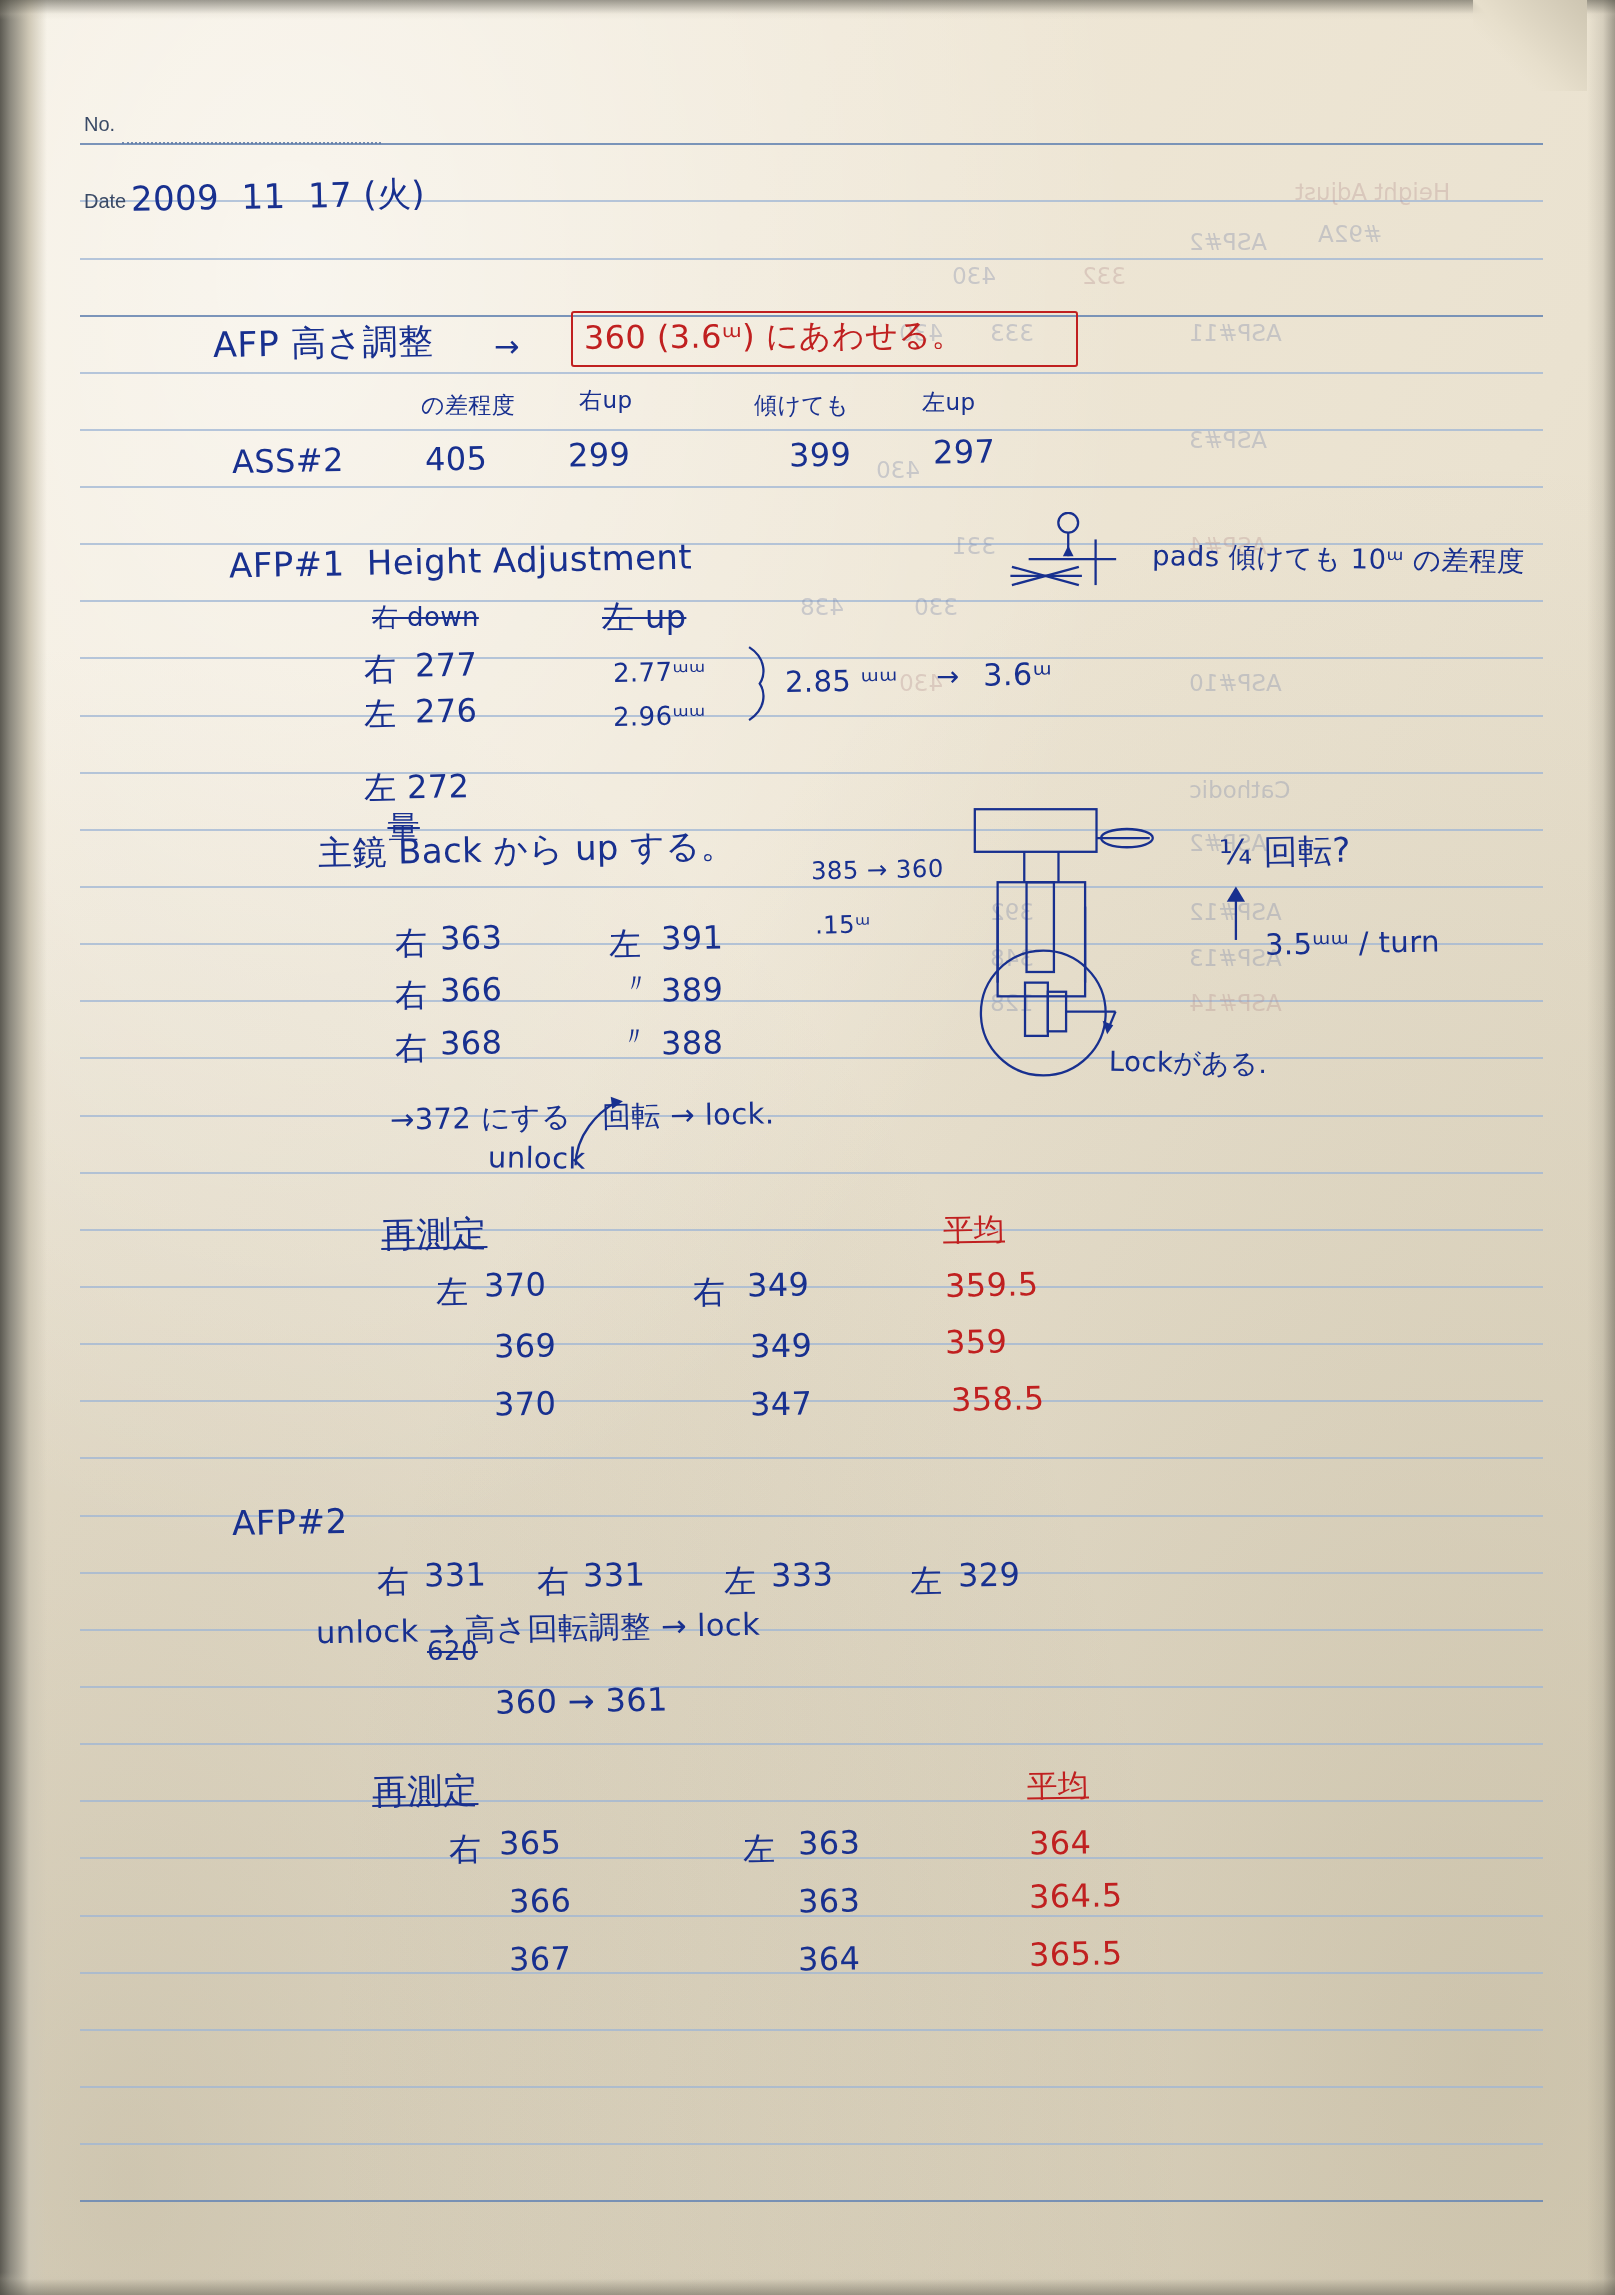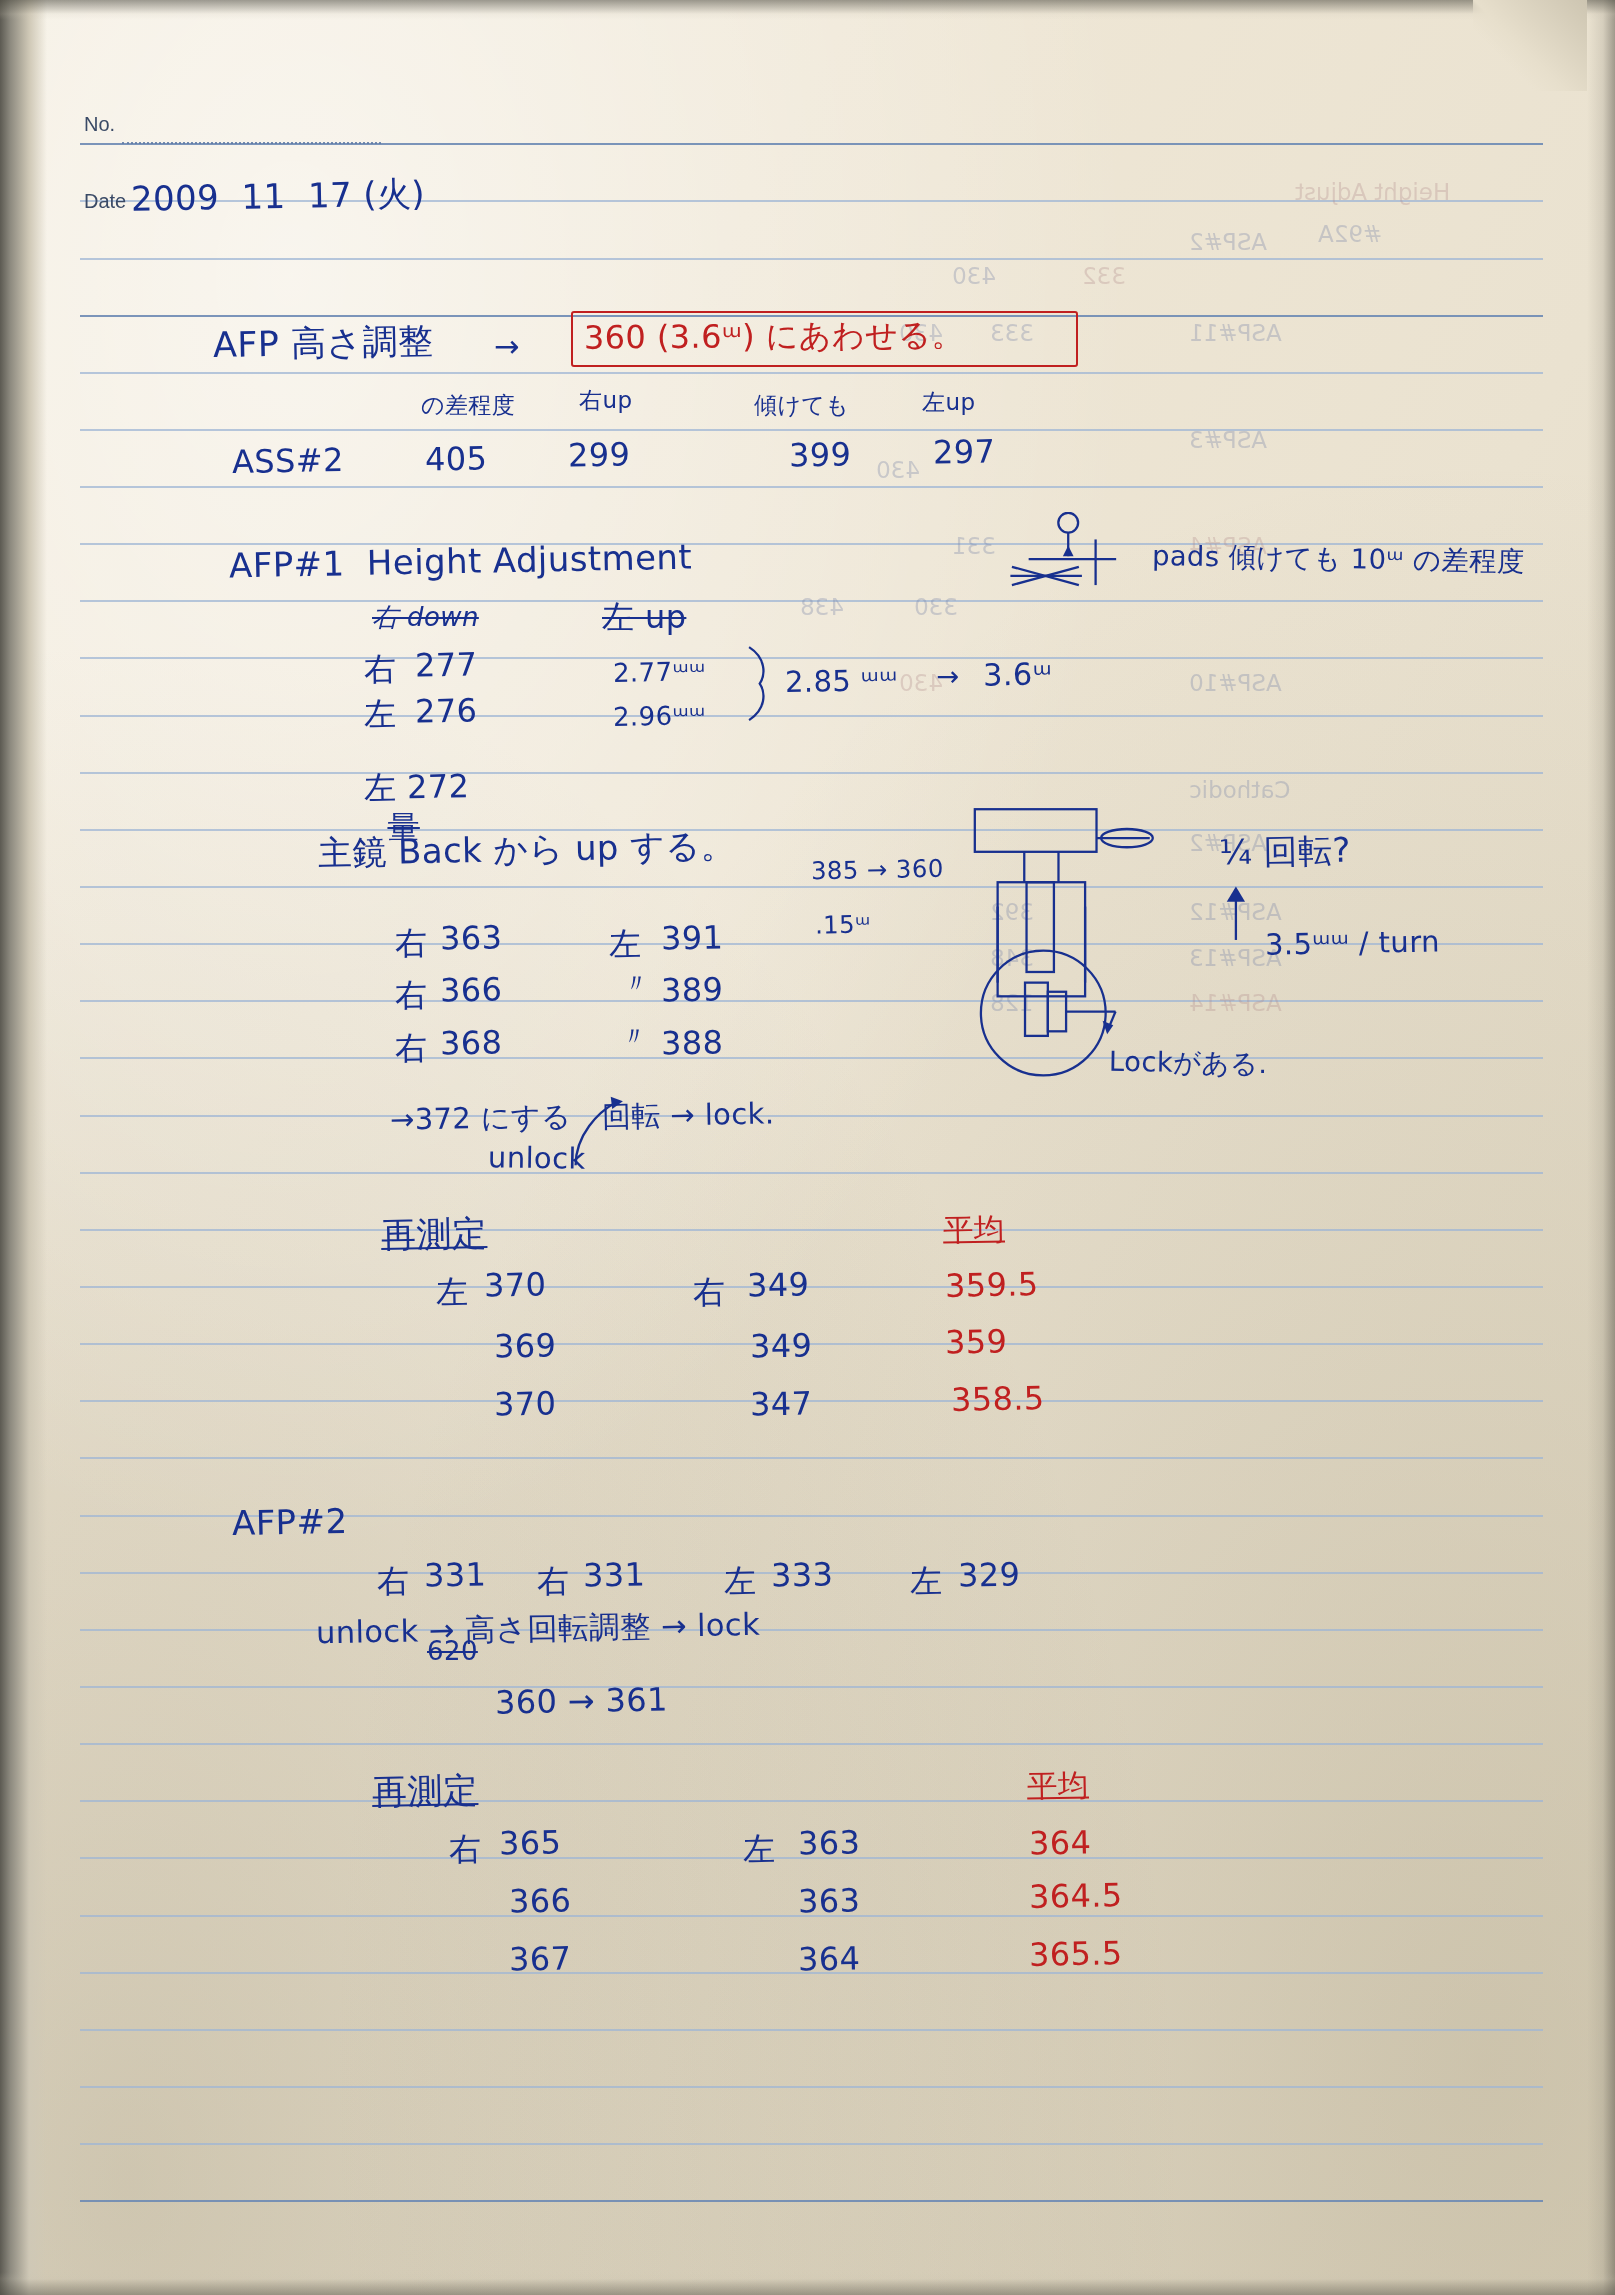--- a/index.html
+++ b/index.html
@@ -200,21 +200,21 @@
 
   <div class="hw blue r1" style="left:232px; top:442px; font-size:32px;">ASS#2</div>
   <div class="hw blue r1" style="left:425px; top:440px; font-size:32px;">405</div>
   <div class="hw blue r1" style="left:568px; top:436px; font-size:32px;">299</div>
   <div class="hw blue r1" style="left:789px; top:436px; font-size:32px;">399</div>
   <div class="hw blue r1" style="left:933px; top:433px; font-size:32px;">297</div>
 
   <div class="hw blue r1" style="left:229px; top:541px; font-size:34px;">AFP#1  Height Adjustment</div>
 
   <div style="position:absolute; left:372px; top:600px;">
-    <span class="hw blue" style="position:relative; font-size:26px; text-decoration:line-through; text-decoration-thickness:2.3px;font-style:italic;">右 down</span>
+    <span class="hw blue" style="position:relative; font-size:26px; text-decoration:line-through; text-decoration-thickness:2.3px;">右 down</span>
   </div>
   <div style="position:absolute; left:602px; top:596px;">
     <span class="hw blue" style="position:relative; font-size:32px; text-decoration:line-through; text-decoration-thickness:2.3px;">左 up</span>
   </div>
 
   <div class="hw blue r1" style="left:364px; top:648px; font-size:32px;">右</div>
   <div class="hw blue r1" style="left:415px; top:646px; font-size:32px;">277</div>
   <div class="hw blue r1" style="left:613px; top:657px; font-size:26px;">2.77ᵚᵚ</div>
 
   <div class="hw blue r1" style="left:364px; top:693px; font-size:32px;">左</div>

